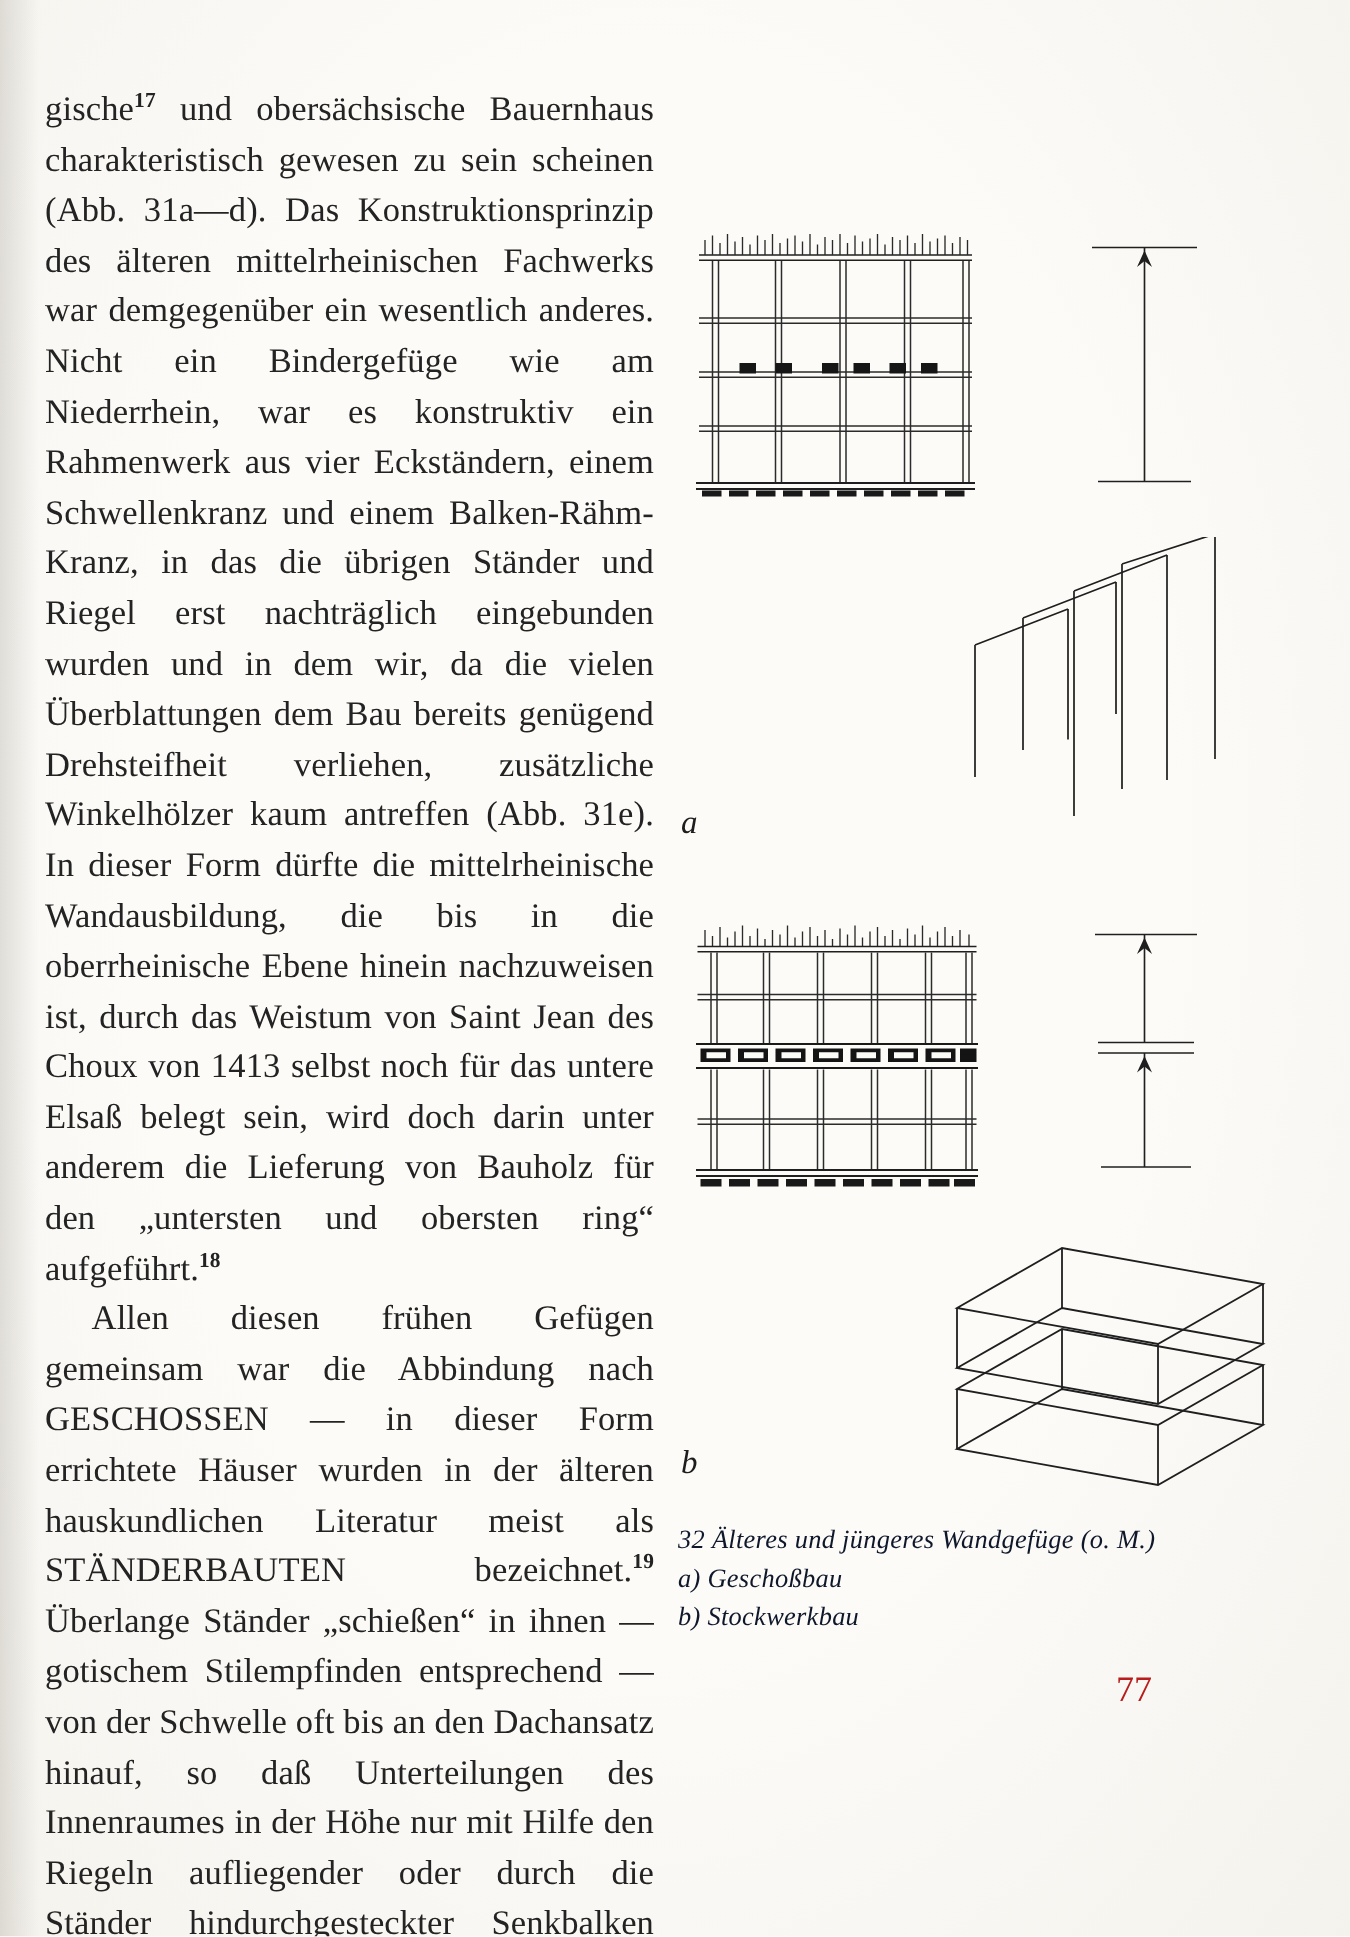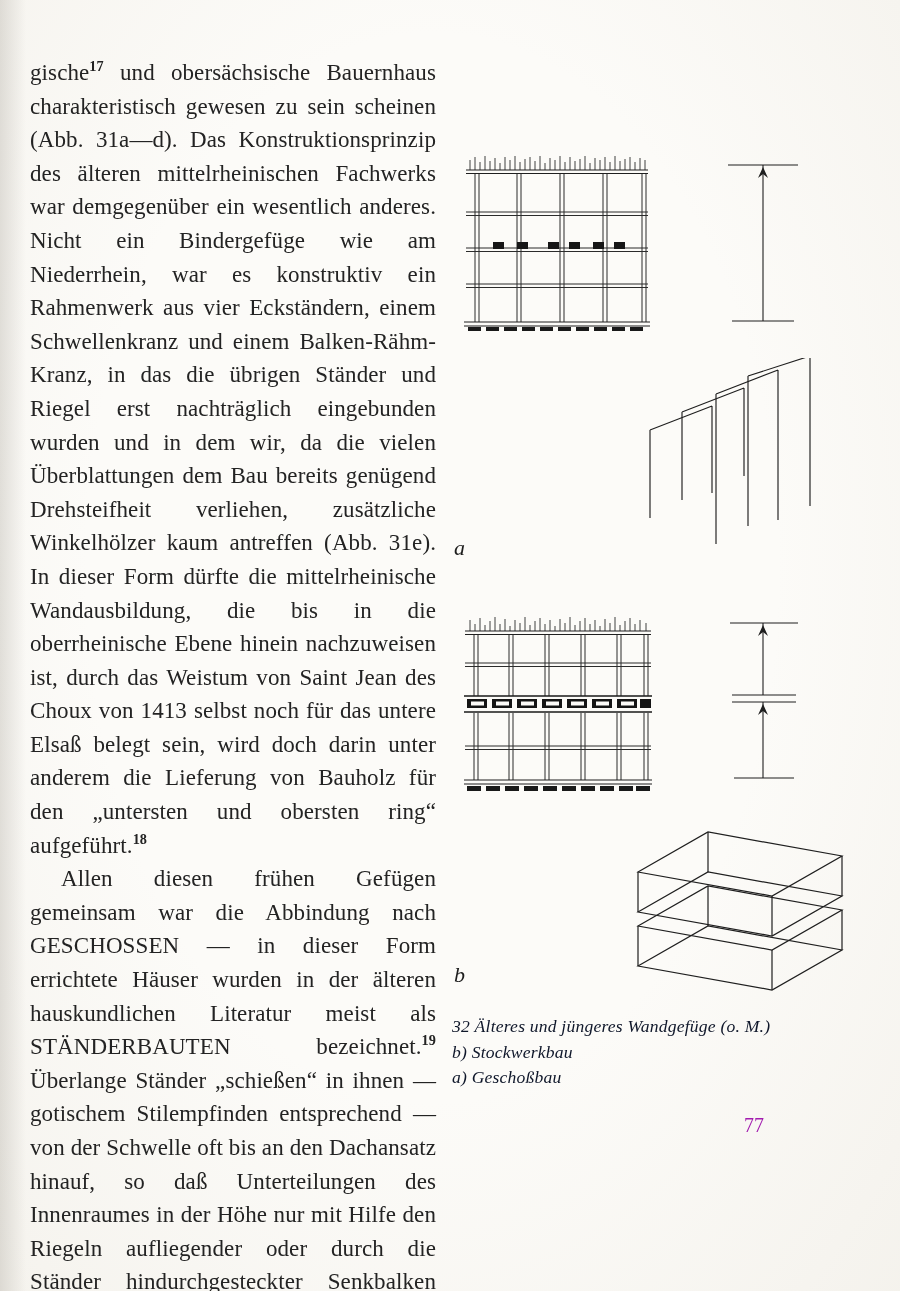--- a/index.html
+++ b/index.html
@@ -84,22 +84,22 @@
     color: #0f172a;
     letter-spacing: 0.2px;
   }
   #figure-caption div { white-space: nowrap; }
 
   
   #page-number {
     position: absolute;
     left: 744px;
     top: 1114px;
-    font-size: 20px;
-    color: #a21caf;
+    font-size: 24px;
+    color: #b91c1c;
     font-family: "Liberation Serif", "DejaVu Serif", serif;
   }
 
   svg { display: block; }
 </style>
 </head>
 <body>
 
 <div id="page">
 
@@ -380,19 +380,19 @@
       </g>
     </svg>
 
     <span class="fig-label" style="left:6px; top:405px;">a</span>
     <span class="fig-label" style="left:6px; top:832px;">b</span>
 
   </div>
 
   <div id="figure-caption">
     <div>32 Älteres und jüngeres Wandgefüge (o. M.)</div>
+    <div>a) Geschoßbau</div>
     <div>b) Stockwerkbau</div>
-    <div>a) Geschoßbau</div>
   </div>
 
   <div id="page-number">77</div>
 
 </div>
 
 </body></html>

